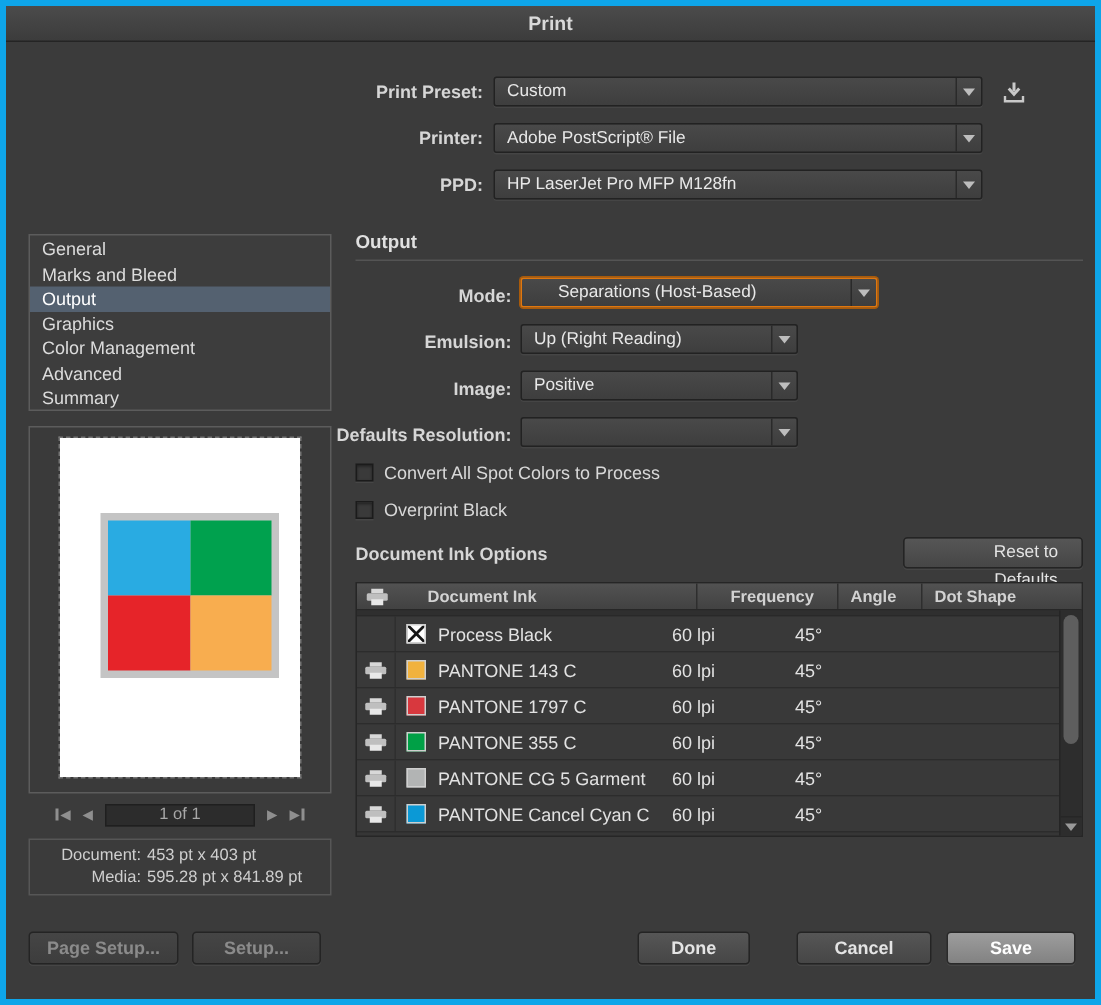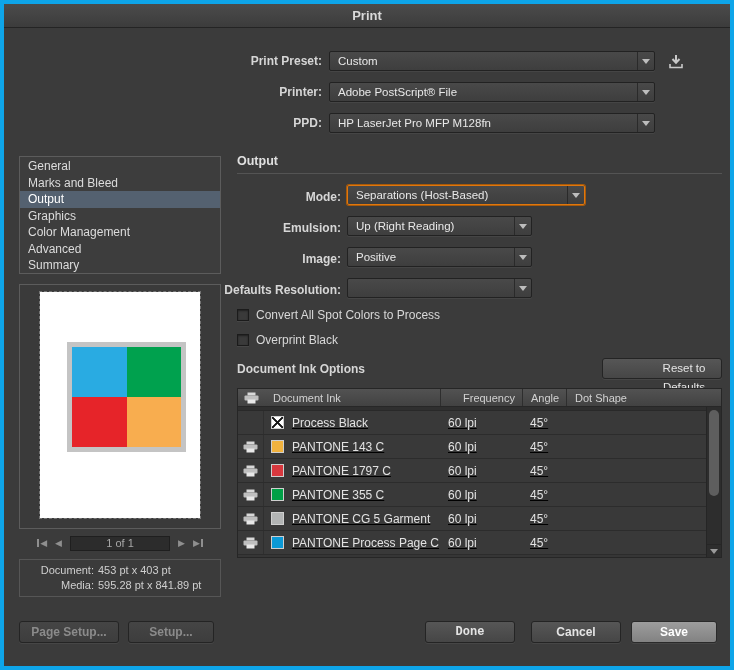--- a/index.html
+++ b/index.html
@@ -12,21 +12,21 @@
     text-align:center; line-height:23px; font-size:13px; font-weight:bold; color:#d9d9d9; }
 
   .lbl { position:absolute; font-size:12px; font-weight:bold; color:#d6d6d6; line-height:20px; text-align:right; white-space:nowrap; }
 
   .dropdown { position:absolute; height:20px; background:linear-gradient(#494949,#3e3e3e);
     border:1px solid #222; border-radius:2px; display:flex; align-items:center;
     box-shadow:0 1px 0 rgba(255,255,255,0.05); cursor:default; }
   .dd-text { flex:1; font-size:11.5px; color:#e8e8e8; padding-left:8px; white-space:nowrap; overflow:hidden; }
   .dd-arrow { width:17px; align-self:stretch; border-left:1px solid #2a2a2a; display:flex; align-items:center; justify-content:center; }
   .dd-arrow::after { content:""; border-left:4px solid transparent; border-right:4px solid transparent; border-top:5px solid #bdbdbd; }
-  .dropdown.highlight { border:1px solid #e0770e; box-shadow:0 0 0 1px #a85a0a; }
+  .dropdown.highlight { border:1px solid #e0770e; box-shadow:0 0 0 1px #a85a0a;padding-left:16px; }
 
   .icon-btn { position:absolute; width:20px; height:18px; display:flex; align-items:center; justify-content:center; cursor:default; }
 
   .sidelist { position:absolute; left:15px; top:152px; width:202px; height:118px;
     background:#3d3d3d; border:1px solid #5c5c5c; padding-top:1px; }
   .side-item { height:16.5px; line-height:16.5px; font-size:12px; color:#dcdcdc; padding-left:8px; cursor:default; white-space:nowrap; }
   .side-item.selected { background:#546170; color:#ffffff; }
 
   .preview { position:absolute; left:15px; top:280px; width:202px; height:245px; border:1px solid #5c5c5c; background:#3a3a3a; }
   .page { position:absolute; left:20px; top:7px; width:160px; height:226px; background:#ffffff; outline:1px dashed #757575; }
@@ -55,29 +55,29 @@
 
   .btn { position:absolute; height:22px; border:1px solid #242424; border-radius:3px;
     background:linear-gradient(#565656,#464646); color:#e4e4e4; font-size:12px; font-weight:bold;
     text-align:center; line-height:20px; box-shadow:0 1px 0 rgba(255,255,255,.06); cursor:default; }
   .btn.small { height:21px; font-size:11.5px; line-height:19px; font-weight:normal; }
   .btn.disabled { background:linear-gradient(#454545,#3d3d3d); color:#8b8b8b; }
   .btn.primary { background:linear-gradient(#9d9d9d,#828282); color:#ffffff; border-color:#2a2a2a; }
 
   .inktable { position:absolute; left:233px; top:384px; width:485px; height:170px; border:1px solid #262626; background:#363636; }
   .ink-header { display:flex; height:18px; background:linear-gradient(#525252,#424242);
-    border-bottom:1px solid #272727; font-size:11px; font-weight:normal; color:#d2d2d2; }
+    border-bottom:1px solid #272727; font-size:11px; font-weight:bold; color:#d2d2d2;gap:12px; }
   .hc { display:flex; align-items:center; white-space:nowrap; }
   .hc-print { width:26px; justify-content:center; }
   .hc-ink  { width:176px; padding-left:9px; }
   .hc-freq { width:82px; padding-left:22px; border-left:1px solid #2e2e2e; }
   .hc-angle{ width:44px; padding-left:8px; border-left:1px solid #2e2e2e; }
   .hc-dot  { flex:1; padding-left:8px; border-left:1px solid #2e2e2e; }
 
-  .ink-body { position:absolute; left:0; top:18px; right:15px; bottom:0; overflow:hidden;text-decoration:underline; }
+  .ink-body { position:absolute; left:0; top:18px; right:15px; bottom:0; overflow:hidden; }
   .scrollstrip { height:4px; background:#2f2f2f; border-bottom:1px solid #292929; }
   .ink-row { display:flex; align-items:center; height:24px; border-bottom:1px solid #2c2c2c;
     background:#393939; font-size:12px; color:#e2e2e2; }
   .rc-print { width:26px; align-self:stretch; display:flex; align-items:center; justify-content:center;
     border-right:1px solid #2f2f2f; cursor:default; }
   .rc-ink { width:176px; display:flex; align-items:center; }
   .swatch { width:13px; height:13px; border:1px solid #cfcfcf; margin-left:7px; flex:none; }
   .swatch-x { background-image:
       linear-gradient(45deg, transparent 42%, #161616 46%, #161616 54%, transparent 58%),
       linear-gradient(135deg, transparent 42%, #161616 46%, #161616 54%, transparent 58%); }
@@ -298,32 +298,32 @@
       <div class="ink-row">
         <span class="rc-print">
           <svg width="15" height="12" viewBox="0 0 15 12">
             <rect x="3.5" y="0.5" width="8" height="3" fill="#d8d8d8"></rect>
               <rect x="0.5" y="3.5" width="14" height="5" rx="1" fill="#bfbfbf"></rect>
               <rect x="3.5" y="7.5" width="8" height="4" fill="#e8e8e8"></rect>
           </svg>
         </span>
         <span class="rc-ink">
           <span class="swatch" style="background-color: rgb(11, 153, 214);"></span>
-          <span class="rname">PANTONE Process Page C</span>
+          <span class="rname">PANTONE Cancel Cyan C</span>
         </span>
         <span class="rc-freq">60 lpi</span>
         <span class="rc-angle">45°</span>
       </div>
     </div>
 
     <div class="vscroll">
       <div class="vthumb"></div>
       <div class="vbtn"></div>
     </div>
   </div>
 
   <div class="btn disabled" style="left:15px; top:617px; width:100px;">Page Setup...</div>
   <div class="btn disabled" style="left:124px; top:617px; width:86px;">Setup...</div>
-  <div class="btn" style="left:421px; top:617px; width:90px;font-family:Liberation Mono, monospace;">Done</div>
+  <div class="btn" style="left:421px; top:617px; width:75px;">Done</div>
   <div class="btn" style="left:527px; top:617px; width:90px;">Cancel</div>
   <div class="btn primary" style="left:627px; top:617px; width:86px;">Save</div>
 
 </div>
 
 </body></html>

